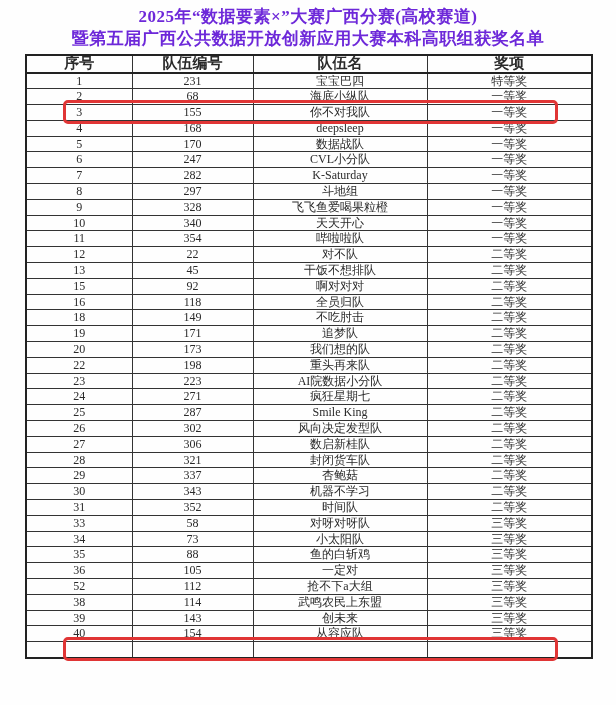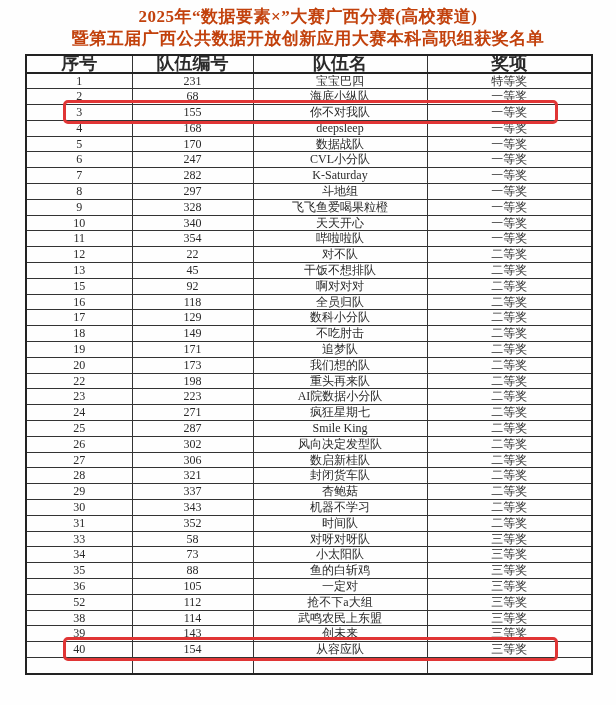--- a/index.html
+++ b/index.html
@@ -10,21 +10,21 @@
     background:#fefefe;
     overflow:hidden;
     font-family:"Liberation Serif","DejaVu Serif",serif;
   }
   .title-block {
     padding-top:6px;
     text-align:center;
     font-weight:bold;
     font-size:17px;
     line-height:22px;
-    color:#c2410c;
+    color:#6d28d9;
     letter-spacing:0.5px;
   }
   .tbl-wrap {
     position:absolute;
     left:25px;
     top:54px;
     width:566px;
   }
   table.awards {
     border-collapse:collapse;
@@ -39,21 +39,21 @@
     text-align:center;
     vertical-align:middle;
     padding:0;
     height:14.8px;
     line-height:14.8px;
     overflow:hidden;
     white-space:nowrap;
   }
   table.awards thead th {
     font-weight:bold;
-    font-size:18px;
+    font-size:15px;
     height:15.5px;
     border-bottom:2px solid #222222;
   }
   col.c-seq   { width:106px; }
   col.c-no    { width:121px; }
   col.c-name  { width:174px; }
   col.c-award { width:165px; }
   .highlight-box {
     position:absolute;
     left:63px;
@@ -174,26 +174,20 @@
             <td>啊对对对</td>
             <td>二等奖</td>
           </tr>
           <tr>
             <td>16</td>
             <td>118</td>
             <td>全员归队</td>
             <td>二等奖</td>
           </tr>
           <tr>
-            <td>17</td>
-            <td>129</td>
-            <td>数科小分队</td>
-            <td>二等奖</td>
-          </tr>
-          <tr>
             <td>18</td>
             <td>149</td>
             <td>不吃肘击</td>
             <td>二等奖</td>
           </tr>
           <tr>
             <td>19</td>
             <td>171</td>
             <td>追梦队</td>
             <td>二等奖</td>

